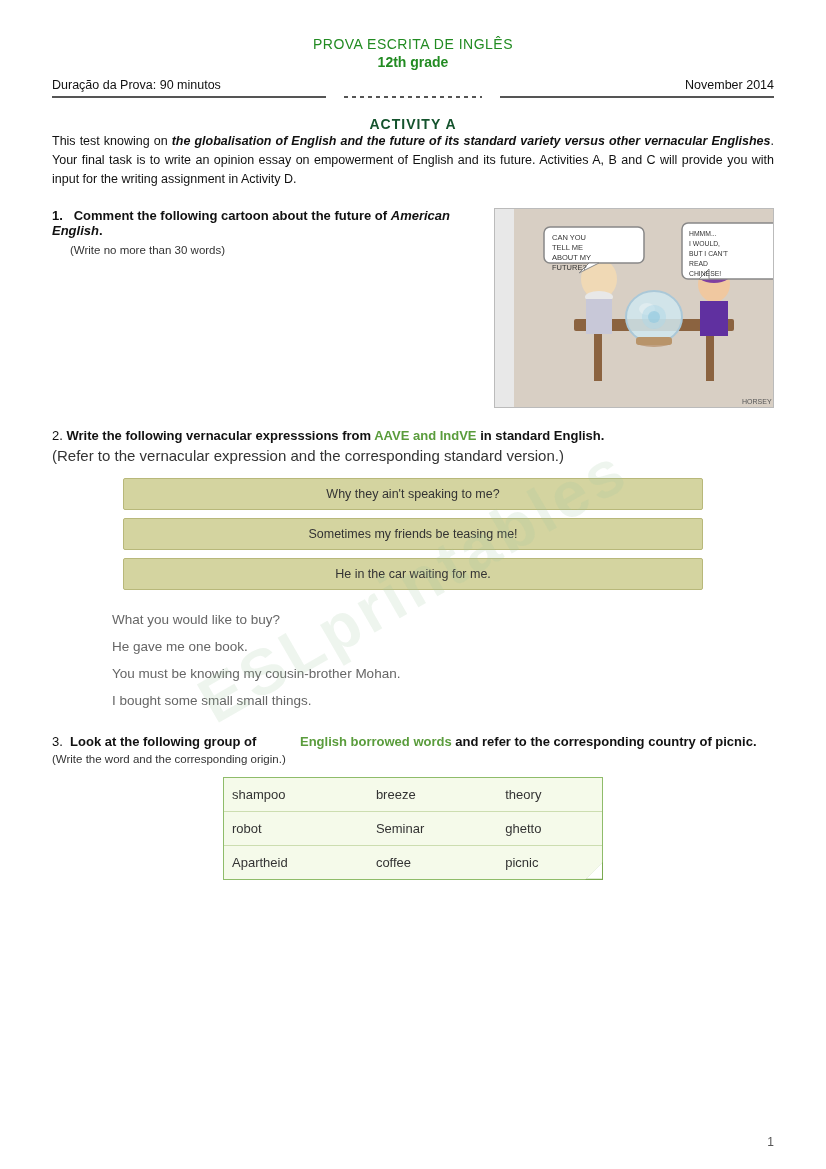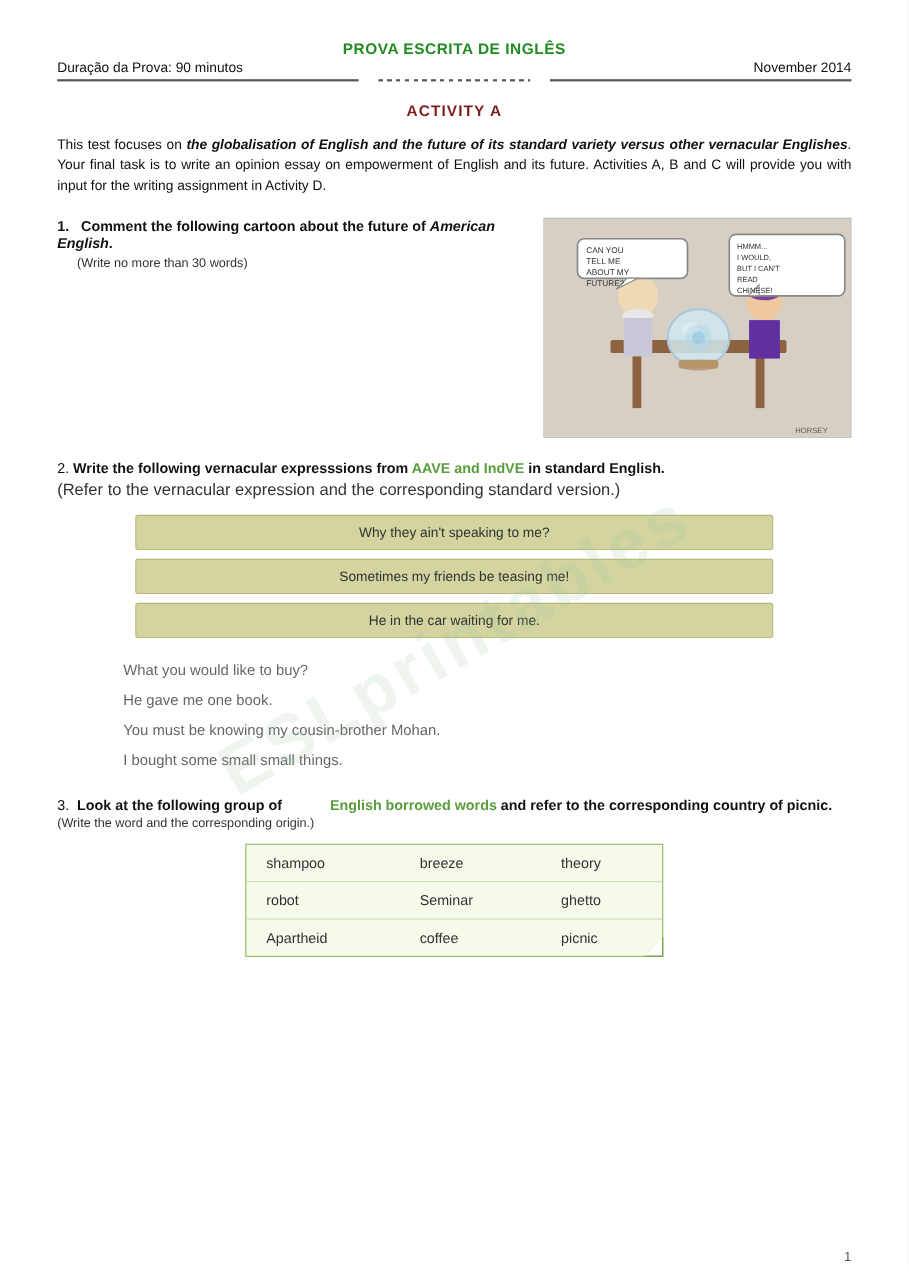--- a/index.html
+++ b/index.html
@@ -18,21 +18,21 @@
       padding: 36px 52px 40px 52px;
       position: relative;
       font-size: 13px;
       color: #111;
     }
 
     
     .page-title {
       text-align: center;
       font-size: 14px;
-      font-weight: bold;
+      font-weight: normal;
       color: #228B22;
       letter-spacing: 0.5px;
       margin-bottom: 2px;
     }
     .page-subtitle {
       text-align: center;
       font-size: 14px;
       font-weight: bold;
       color: #228B22;
       margin-bottom: 8px;
@@ -43,22 +43,21 @@
       font-size: 12.5px;
       margin-bottom: 4px;
     }
 
     
     .activity-title {
       text-align: center;
       font-size: 14px;
       font-weight: bold;
       letter-spacing: 1px;
-      margin-bottom: 14px;
-      color: #7f1d1d;
+      color: #14532d;
     }
 
     
     .intro-text {
       font-size: 12.5px;
       line-height: 1.55;
       margin-bottom: 18px;
       text-align: justify;
     }
     .intro-text .bold-italic {
@@ -89,20 +88,21 @@
       color: #333;
     }
     .q1-cartoon {
       width: 280px;
       height: 200px;
       flex-shrink: 0;
       background: #e8e8e8;
       border: 1px solid #bbb;
       position: relative;
       overflow: hidden;
+      padding-left: 19px;
     }
     
 
     
     .q2-section {
       margin-bottom: 16px;
     }
     .q2-label {
       font-size: 13px;
       margin-bottom: 4px;
@@ -166,21 +166,21 @@
       border: 1.5px solid #8fbc6a;
       width: 380px;
       margin: 0 auto;
       background: #f5faea;
     }
     .words-table table {
       width: 100%;
       border-collapse: collapse;
     }
     .words-table td {
-      padding: 9px 18px;
+      padding: 9px 8px;
       font-size: 13px;
       color: #333;
       border: none;
     }
     .words-table tr:not(:last-child) td {
       border-bottom: 1px solid #ccddb0;
     }
     .words-table-wrapper {
       position: relative;
       display: inline-block;
@@ -242,38 +242,39 @@
     }
   </style>
 </head>
 <body>
 
 <div class="page">
 
   <div class="watermark">ESLprintables</div>
 
   <div class="page-title">PROVA ESCRITA DE INGLÊS</div>
+  <div class="page-subtitle">12th grade</div>
 
   <div class="header-meta">
     <span>Duração da Prova: 90 minutos</span>
     <span>November 2014</span>
   </div>
 
   <div class="header-divider">
     <div class="hdiv-line"></div>
     <div style="width:18px"></div>
     <div class="hdiv-dot-seg"></div>
     <div style="width:18px"></div>
     <div class="hdiv-line"></div>
   </div>
 
   <div class="activity-title">ACTIVITY A</div>
 
   <div class="intro-text">
-    <span>This test focuses on </span><span class="bold-italic">the globalisation of English and the future of its standard variety versus other vernacular Englishes</span><span>. Your final task is to write an opinion essay on empowerment of English and its future. Activities A, B and C will provide you with input for the writing assignment in Activity D.</span>
+    <span>This test knowing on </span><span class="bold-italic">the globalisation of English and the future of its standard variety versus other vernacular Englishes</span><span>. Your final task is to write an opinion essay on empowerment of English and its future. Activities A, B and C will provide you with input for the writing assignment in Activity D.</span>
   </div>
 
   <div class="q1-section">
     <div class="q1-text">
       <div class="q1-label">
         <span>1.&nbsp;&nbsp;</span>
         <span>Comment the following cartoon about the future of</span> <em>American English</em><span>.</span>
       </div>
       <div class="q1-note">(Write no more than 30 words)</div>
     </div>

